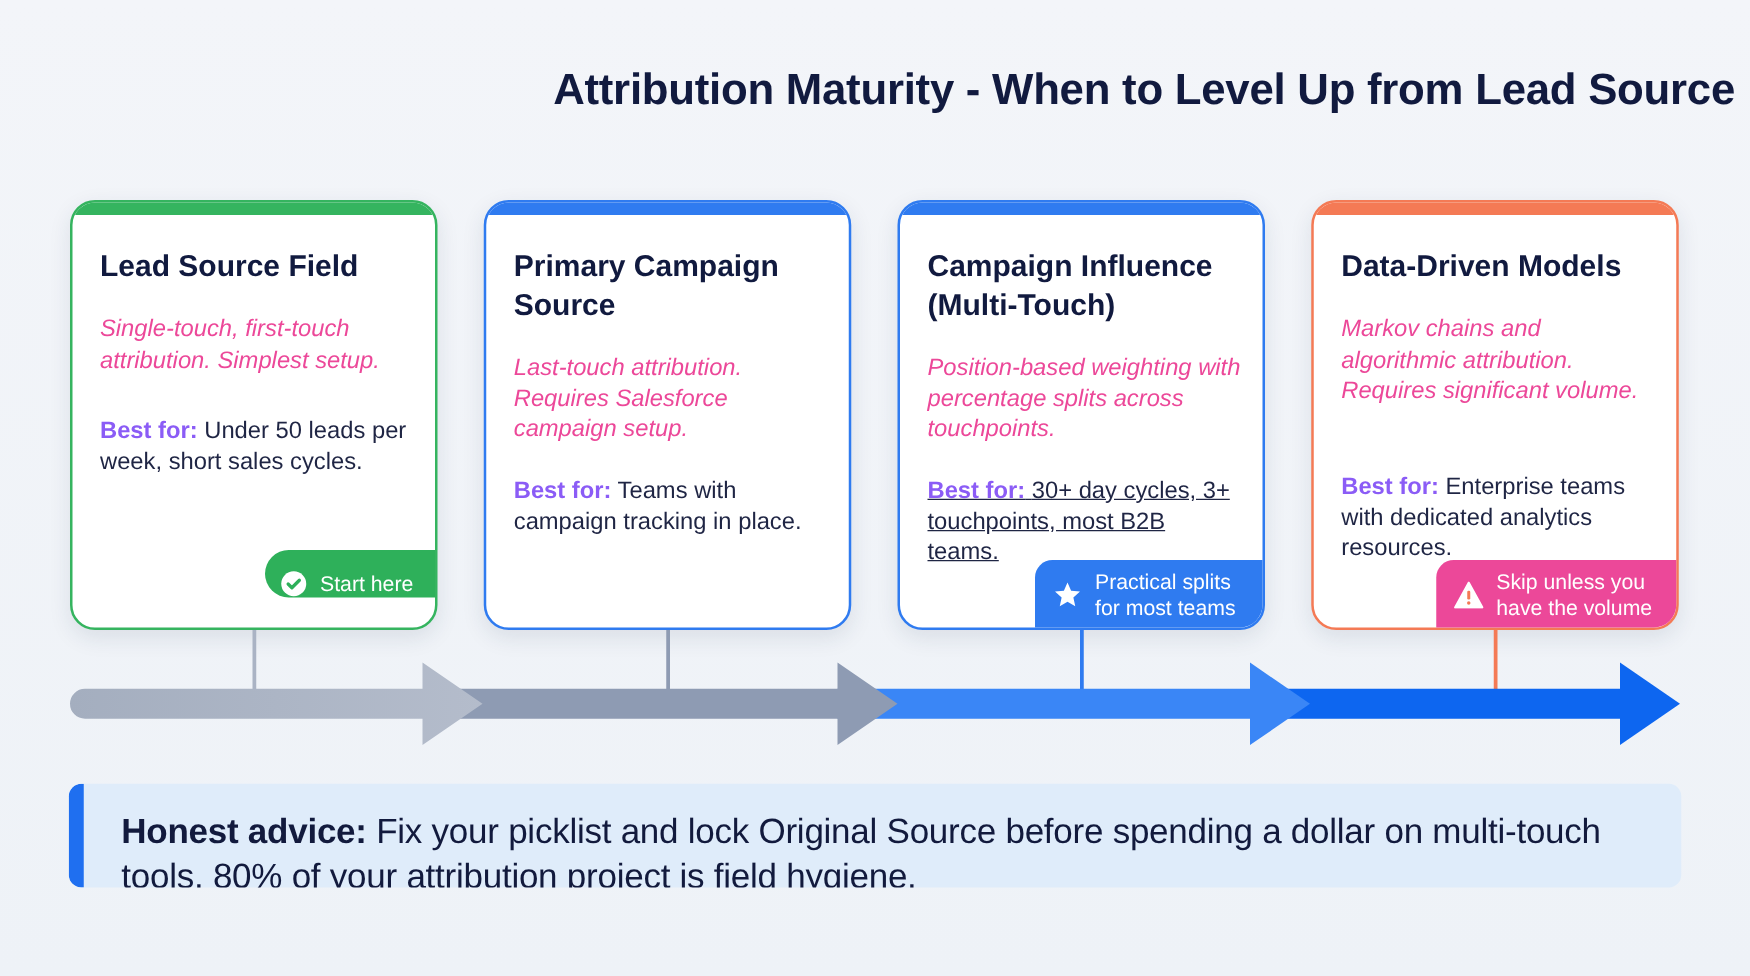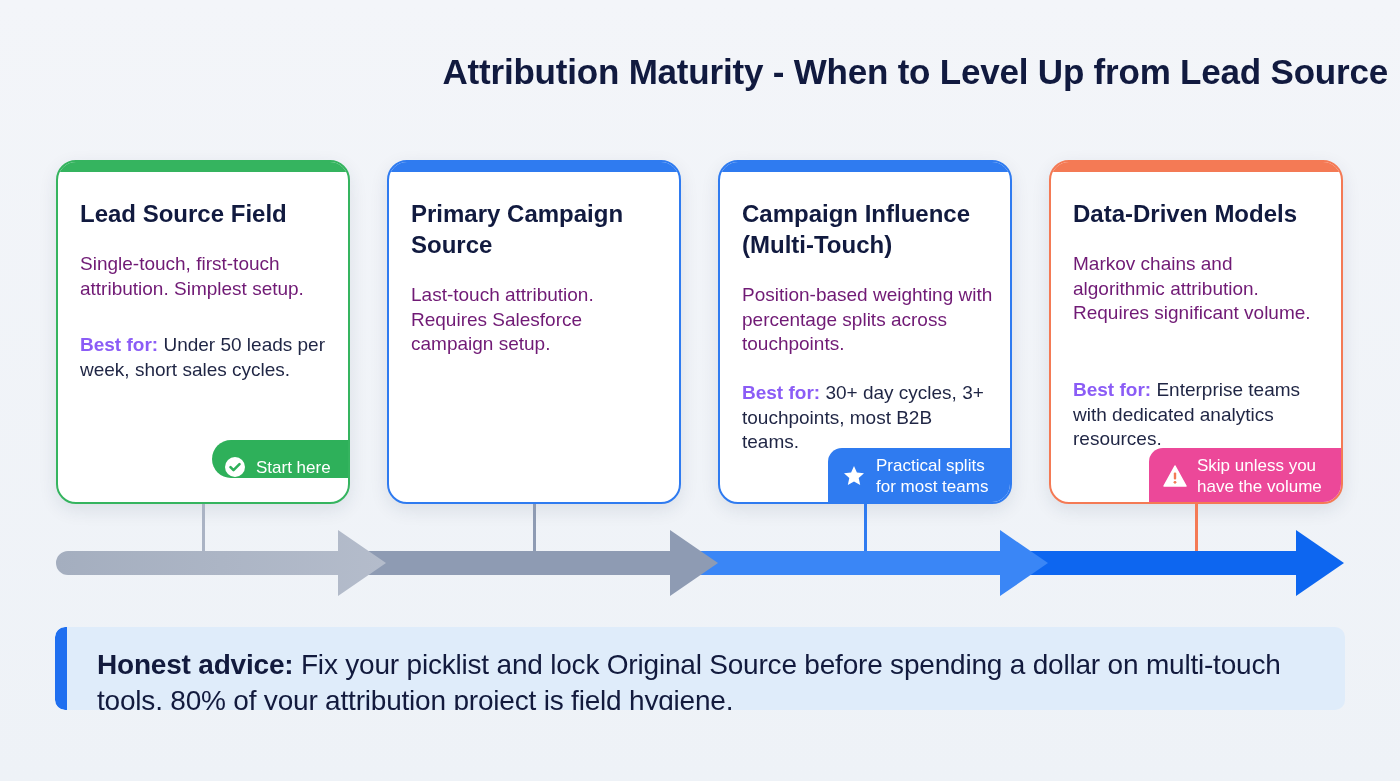--- a/index.html
+++ b/index.html
@@ -24,21 +24,21 @@
   .card::before {
     content: ""; position: absolute; left: -2px; right: -2px; top: -2px; height: 12px;
     background: var(--accent);
   }
   .card h3 {
     position: absolute; left: 22px; top: 36px; right: 16px;
     font-size: 24px; font-weight: 700; line-height: 31px; color: #111a3f;
   }
   .card .desc {
     position: absolute; left: 22px; right: 16px;
-    font-size: 19px; line-height: 24.5px; color: #701a75;
+    font-size: 19px; line-height: 24.5px; color: #ec4899; font-style: italic;
   }
   .card .best {
     position: absolute; left: 22px; right: 16px;
     font-size: 19px; line-height: 24.5px; color: #1f2544;
   }
   .card .best b { font-weight: 700; color: #8b5cf6; }
   .badge {
     position: absolute; right: -2px; bottom: -2px;
     color: #fff; font-size: 17px; line-height: 21px;
     display: flex; align-items: center; gap: 10px;
@@ -76,26 +76,27 @@
           <path d="M6.5 11.2l3 3 6-6" stroke="#2eb05a" stroke-width="2.6" fill="none" stroke-linecap="round" stroke-linejoin="round"></path>
         </svg>
     </span>
     <span>Start here</span>
   </div>
 </div>
 
 <div class="card" style="left:387px; border-color:#2f7bf0; --accent:#2f7bf0;">
   <h3>Primary Campaign Source</h3>
   <div class="desc" style="top:121px;">Last-touch attribution. Requires Salesforce campaign setup.</div>
+  <div class="best" style="top:219px;"><b>Best for:</b> <span>Teams with campaign tracking in place.</span></div>
 </div>
 
 <div class="card" style="left:718px; border-color:#2f7bf0; --accent:#2f7bf0;">
   <h3>Campaign Influence (Multi-Touch)</h3>
   <div class="desc" style="top:121px;">Position-based weighting with percentage splits across touchpoints.</div>
-  <div class="best" style="top:219px;"><b>Best for:</b> <span>30+ day cycles, 3+ touchpoints, most B2B teams.</span></div>
+  <div class="best" style="top:219px;text-decoration:underline;"><b>Best for:</b> <span>30+ day cycles, 3+ touchpoints, most B2B teams.</span></div>
   <div class="badge badge-blue">
     <span class="ic">
       <svg width="24" height="24" viewBox="0 0 24 24">
           <path d="M12 2l2.9 6.5 7.1.7-5.3 4.8 1.5 7-6.2-3.6-6.2 3.6 1.5-7L2 9.2l7.1-.7z" fill="#fff"></path>
         </svg>
     </span>
     <span>Practical splits for most teams</span>
   </div>
 </div>
 

